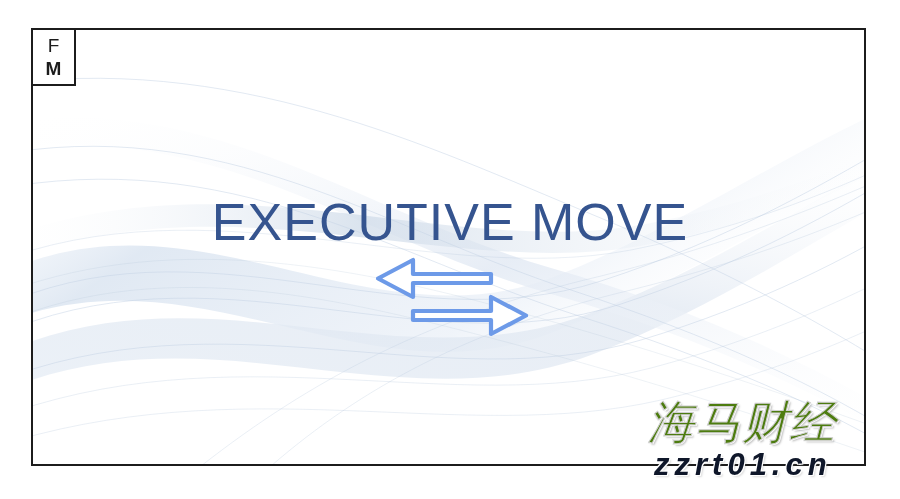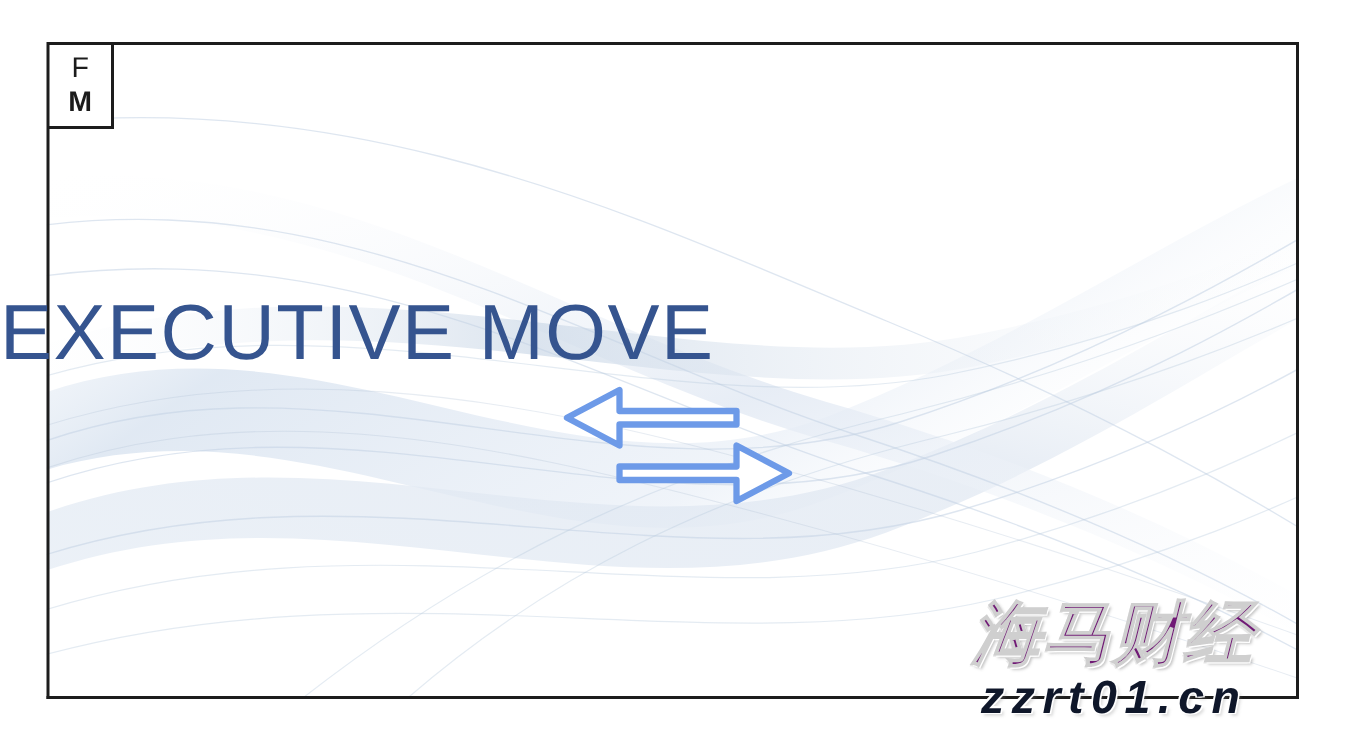--- a/index.html
+++ b/index.html
@@ -84,20 +84,21 @@
   #logo .logo-letter.bottom {
     margin-top: 4px;
     font-weight: 700;
   }
   
   #headline {
     position: absolute;
     left: 0;
     top: 192px;
     width: 900px;
+    text-align: center;
     z-index: 4;
   }
   #headline-text {
     font-family: "Liberation Sans", sans-serif;
     font-size: 52px;
     font-weight: 400;
     color: #35548f;
     letter-spacing: 1px;
     white-space: nowrap;
   }
@@ -119,25 +120,25 @@
     height: 107px;
     z-index: 8;
     pointer-events: none;
   }
   #wm-cn {
     position: absolute;
     left: 8px;
     top: 0px;
     font-family: "Liberation Sans", sans-serif;
     font-size: 46px;
-    font-weight: 700;
+    font-weight: 400;
     font-style: italic;
     letter-spacing: 1px;
     white-space: nowrap;
-    color: #701a75;
+    color: #4d7c0f;
     -webkit-text-stroke: 1px #cfcfcf;
     text-shadow:
        1px 1px 0 #ffffff,
       -1px 1px 0 #e8e8e8,
        2px 2px 2px rgba(120,120,120,0.45);
   }
   #wm-url {
     position: absolute;
     left: 14px;
     top: 55px;

